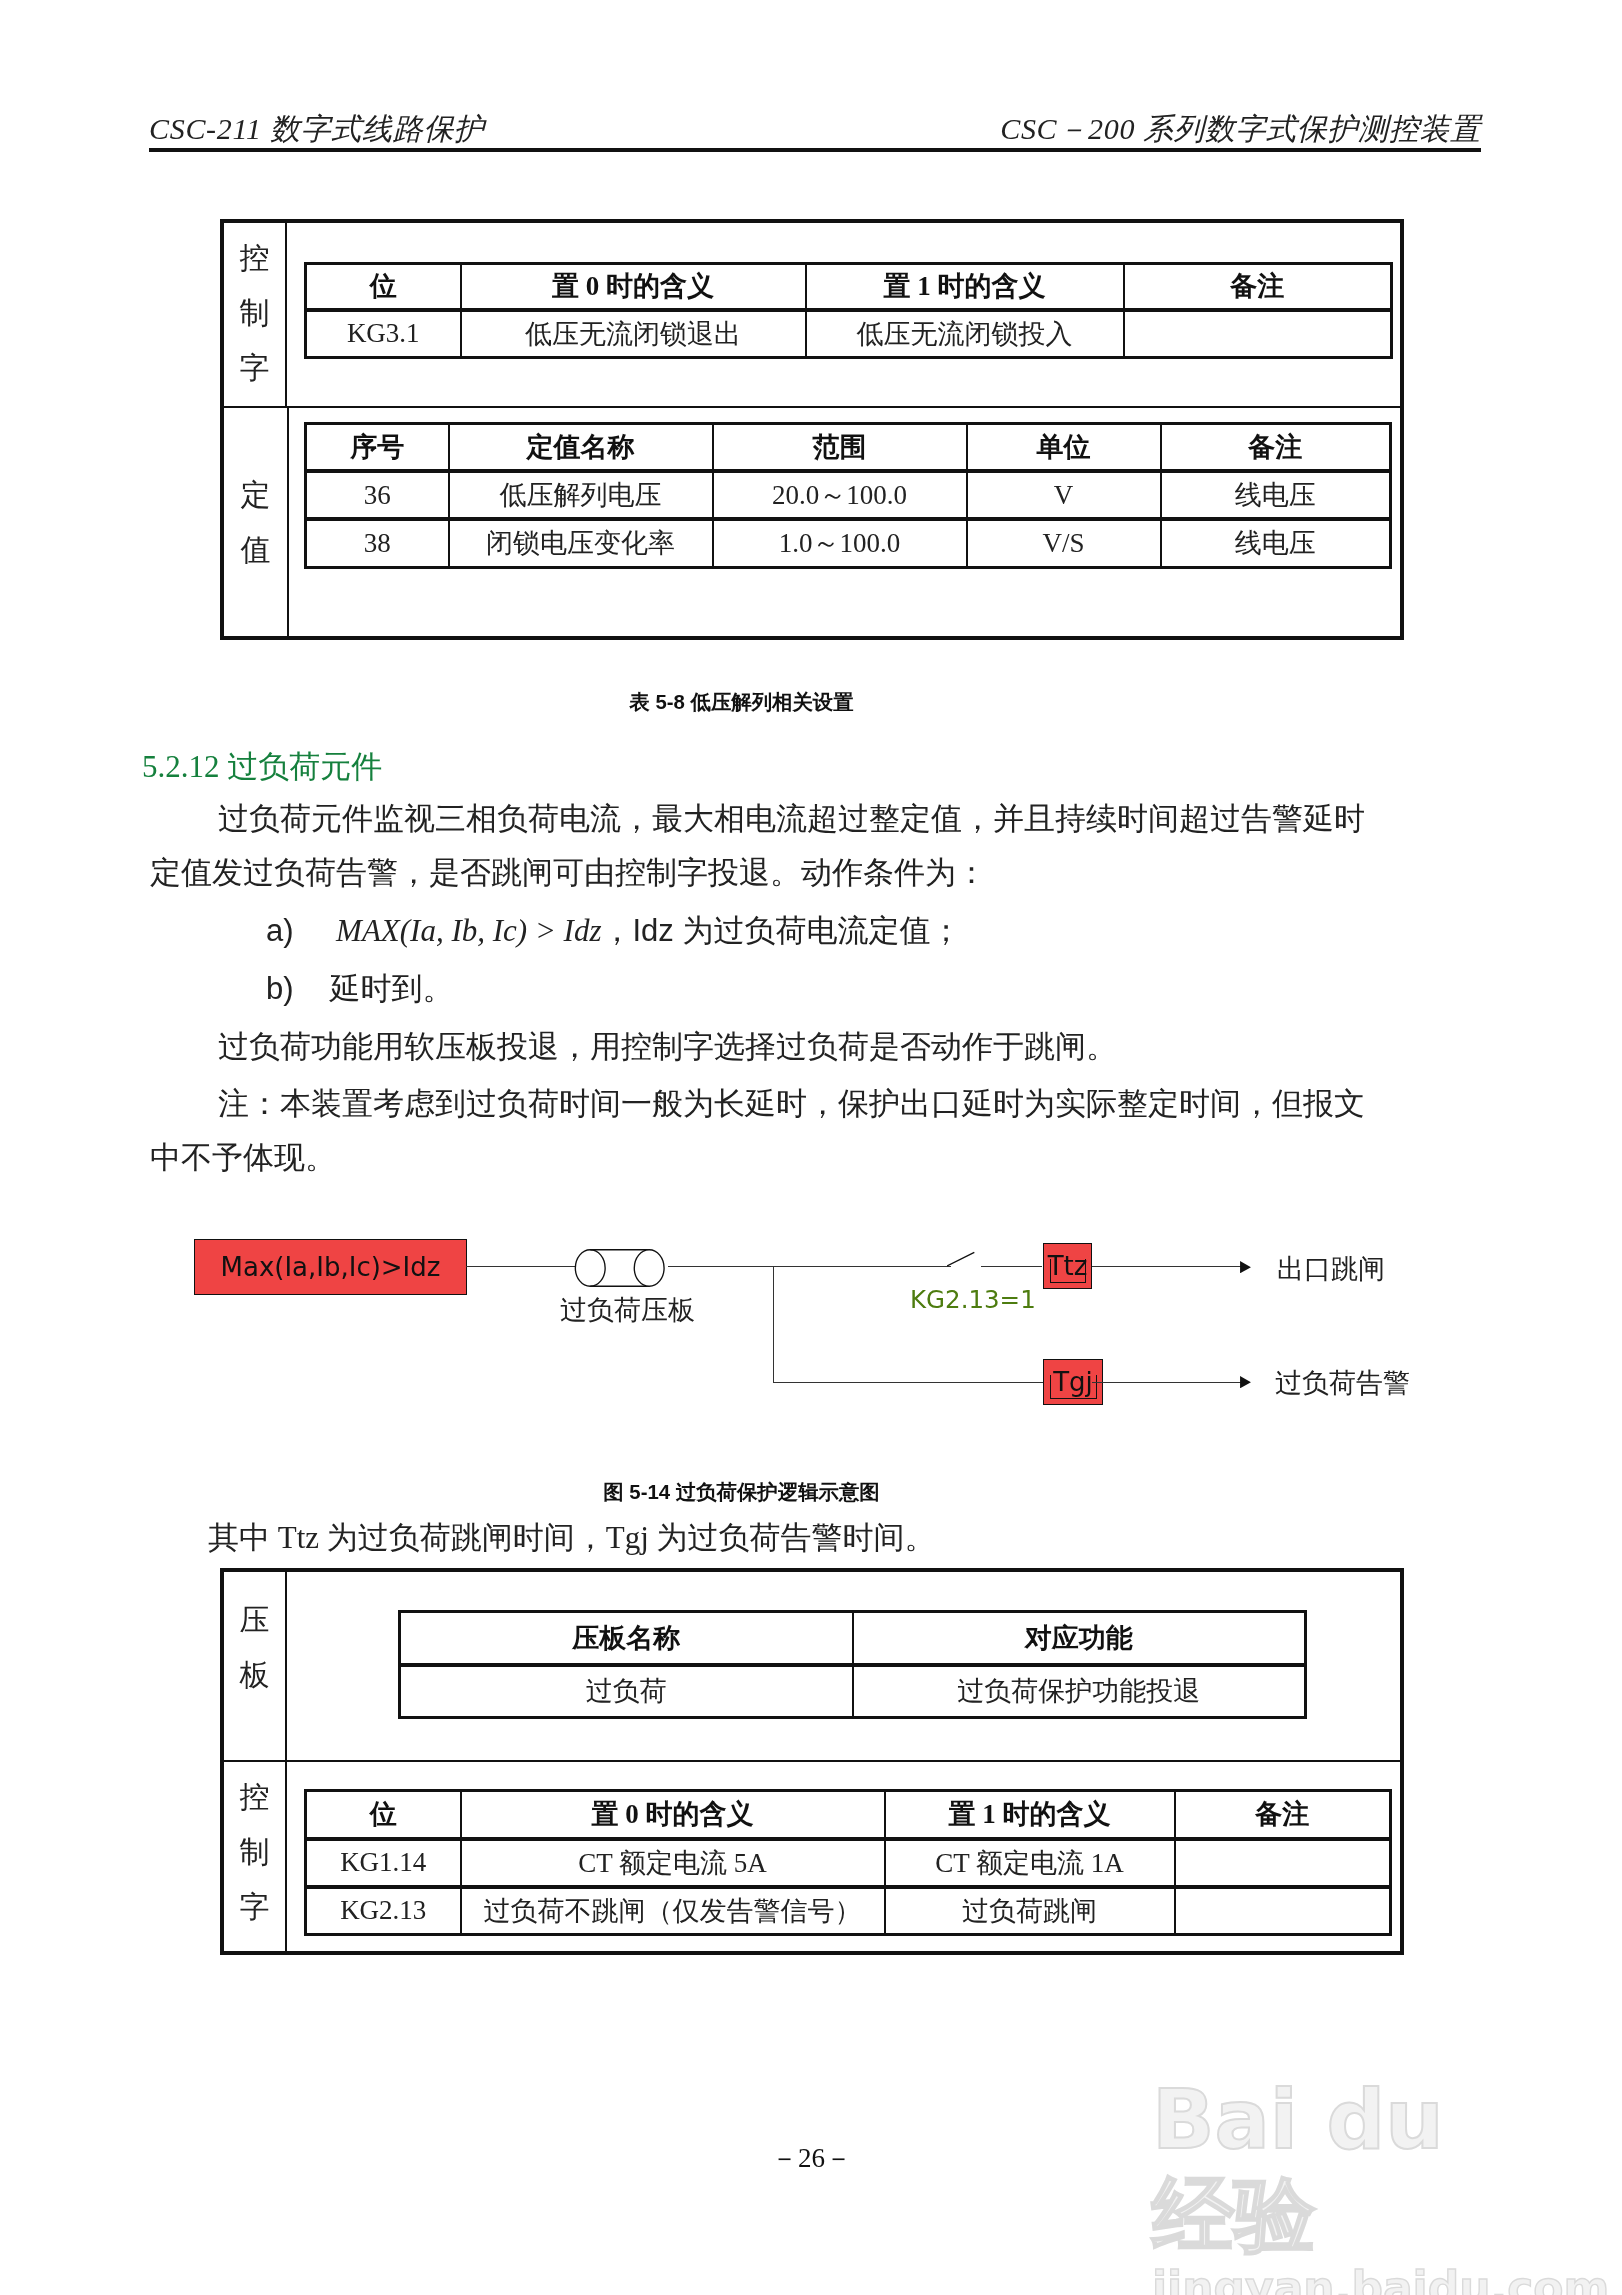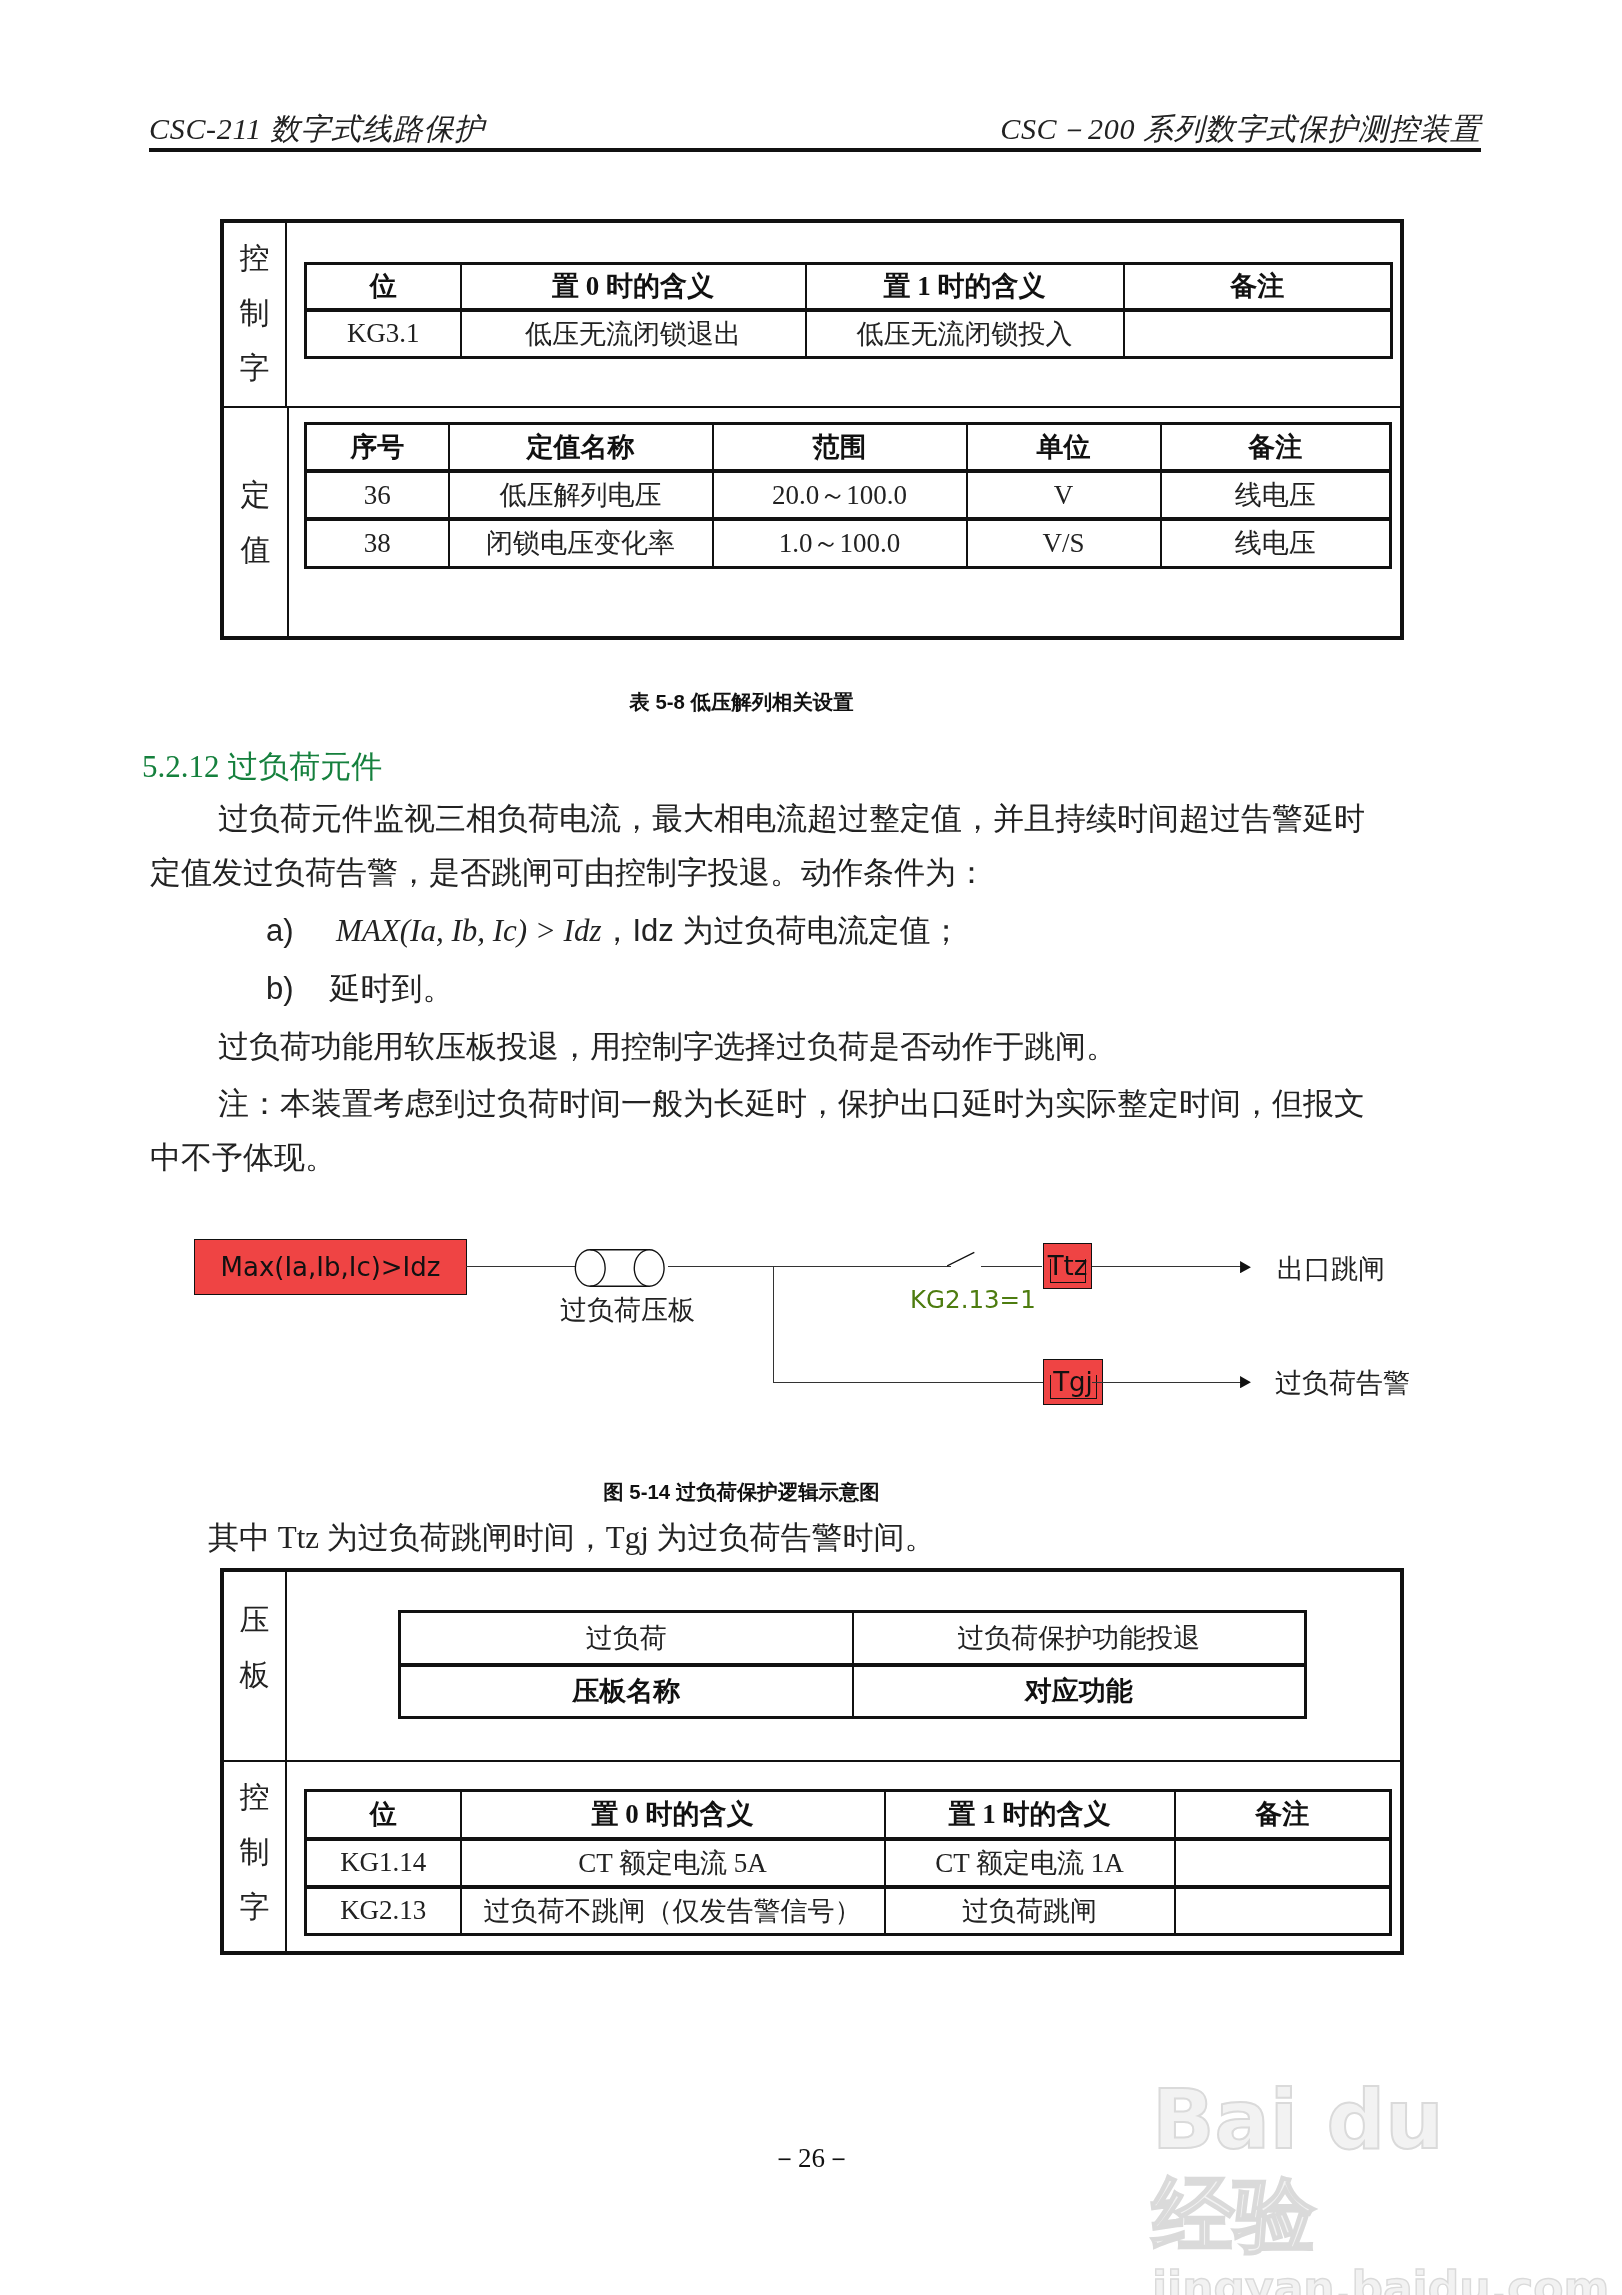--- a/index.html
+++ b/index.html
@@ -202,26 +202,26 @@
       <span>压</span>
       <span>板</span>
     </div>
     <table class="grid" style="left:174px; top:38px; width:905px;">
       <colgroup>
           <col style="width:453px">
           <col style="width:453px">
         </colgroup>
       <tbody>
           <tr style="height:53px">
+        <th>压板名称</th>
+        <th>对应功能</th>
+      </tr>
+      <tr style="height:53px">
         <td>过负荷</td>
         <td>过负荷保护功能投退</td>
-      </tr>
-      <tr style="height:53px">
-        <th>压板名称</th>
-        <th>对应功能</th>
       </tr>
     </tbody>
       </table>
   </div>
   <div class="frame-row" style="top:188px; bottom:0;">
     <div class="side-label top">
       <span>控</span>
       <span>制</span>
       <span>字</span>
     </div>

